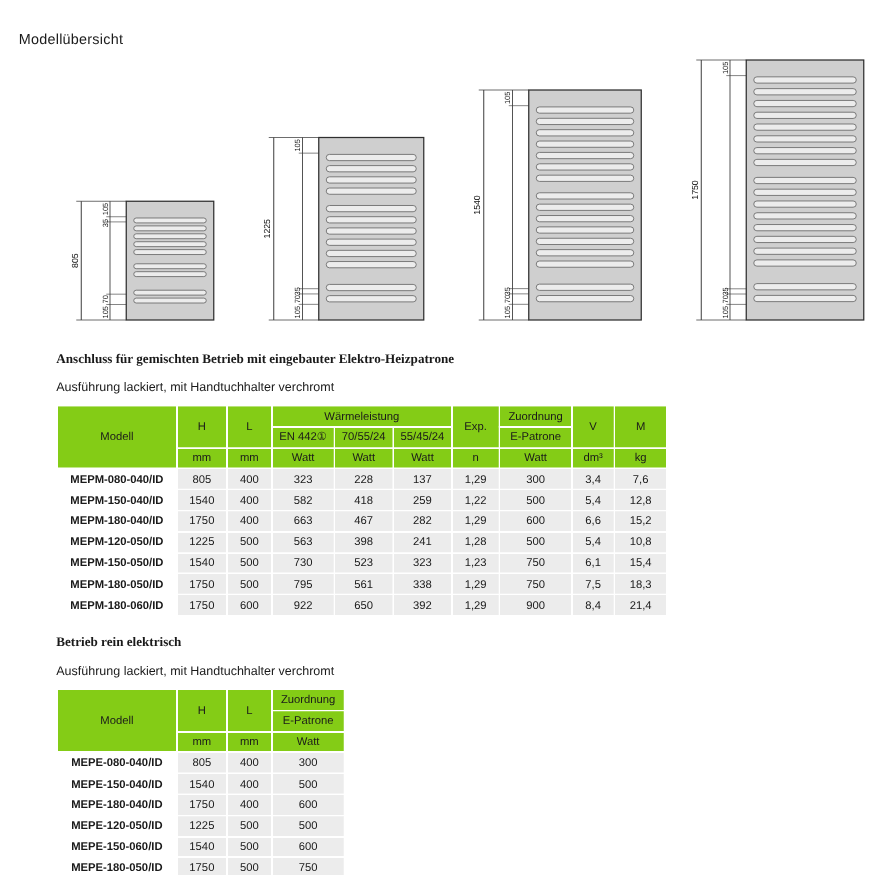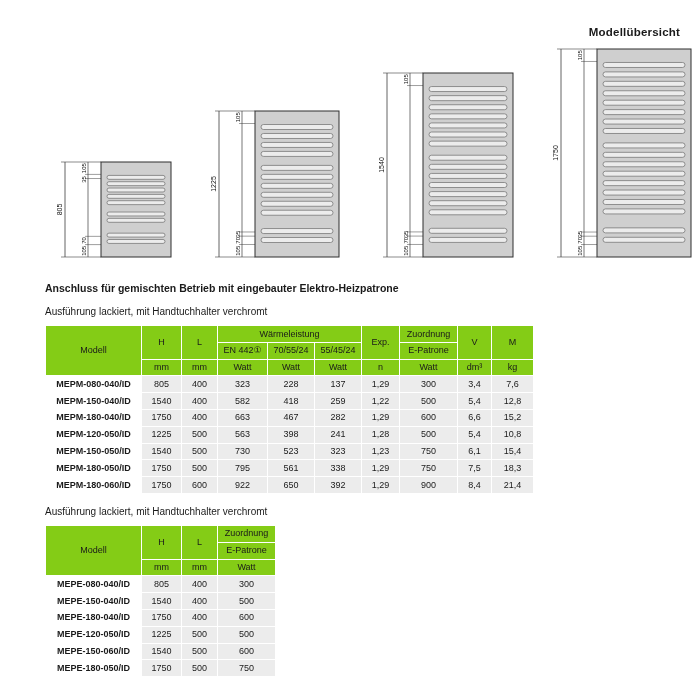--- a/index.html
+++ b/index.html
@@ -4,30 +4,30 @@
 <style>
   * { margin: 0; padding: 0; box-sizing: border-box; }
   html, body { width: 700px; height: 700px; }
   body {
     background: #ffffff;
     font-family: "Liberation Sans", sans-serif;
     color: #1a1a1a;
     overflow: hidden;
   }
   .page { padding: 26px 20px 0 15px; }
-  .title { font-size: 11.5px; font-weight: bold; letter-spacing: 0.2px; text-align: right; }
+  .title { font-size: 11.5px; font-weight: normal; letter-spacing: 0.2px; }
   .diagrams {
     display: flex;
     align-items: flex-end;
     gap: 36px;
     margin: 6px 0 0 40px;
     height: 222px;
   }
   .diagram { display: block; }
-  .section-heading { font-size: 10.5px; font-weight: bold; margin: 16px 0 0 30px; }
+  .section-heading { font-size: 10.5px; font-weight: bold; margin: 16px 0 0 30px; font-family: Liberation Serif, serif; }
   .section-sub { font-size: 10px; margin: 12px 0 8px 30px; }
   table {
     border-collapse: collapse;
     table-layout: fixed;
     margin-left: 30px;
     font-size: 9px;
   }
   th, td {
     border: 1px solid #ffffff;
     padding: 2.5px 3px;
@@ -300,20 +300,21 @@
             <td>1,29</td>
             <td>900</td>
             <td>8,4</td>
             <td>21,4</td>
           </tr>
         </tbody>
     </table>
   </div>
 
   <div class="section">
+    <div class="section-heading">Betrieb rein elektrisch</div>
     <div class="section-sub">Ausführung lackiert, mit Handtuchhalter verchromt</div>
 
     <div class="t2-wrap">
       <table>
         <colgroup>
           <col style="width:96px">
             <col style="width:40px">
             <col style="width:36px">
             <col style="width:58px">
         </colgroup>

